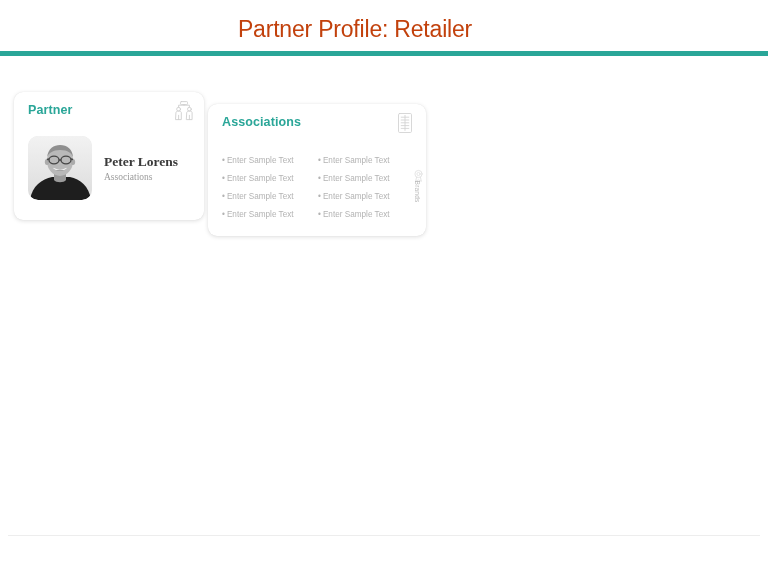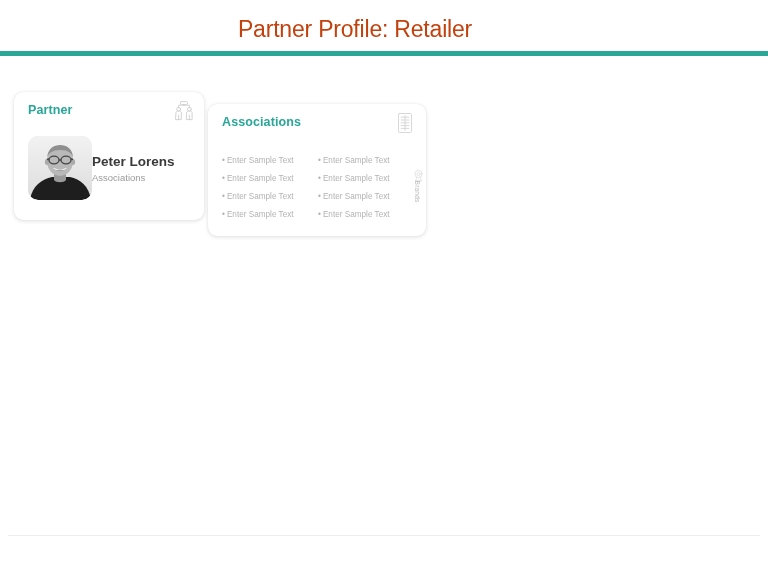--- a/index.html
+++ b/index.html
@@ -89,22 +89,23 @@
     width: 64px;
     height: 64px;
     border-radius: 10px;
     overflow: hidden;
     flex: 0 0 auto;
     background: #e9e9e9;
     position: relative;
   }
   .avatar svg { display: block; }
   .partner-text {
-    margin-left: 0;
+    margin-left: 12px;
     min-width: 0;
+    font-family: Liberation Serif, serif;
   }
   .partner-name {
     font-size: 13.5px;
     font-weight: bold;
     color: #3a3a3a;
     line-height: 17px;
     white-space: nowrap;
   }
   .partner-designation {
     font-size: 9.5px;

